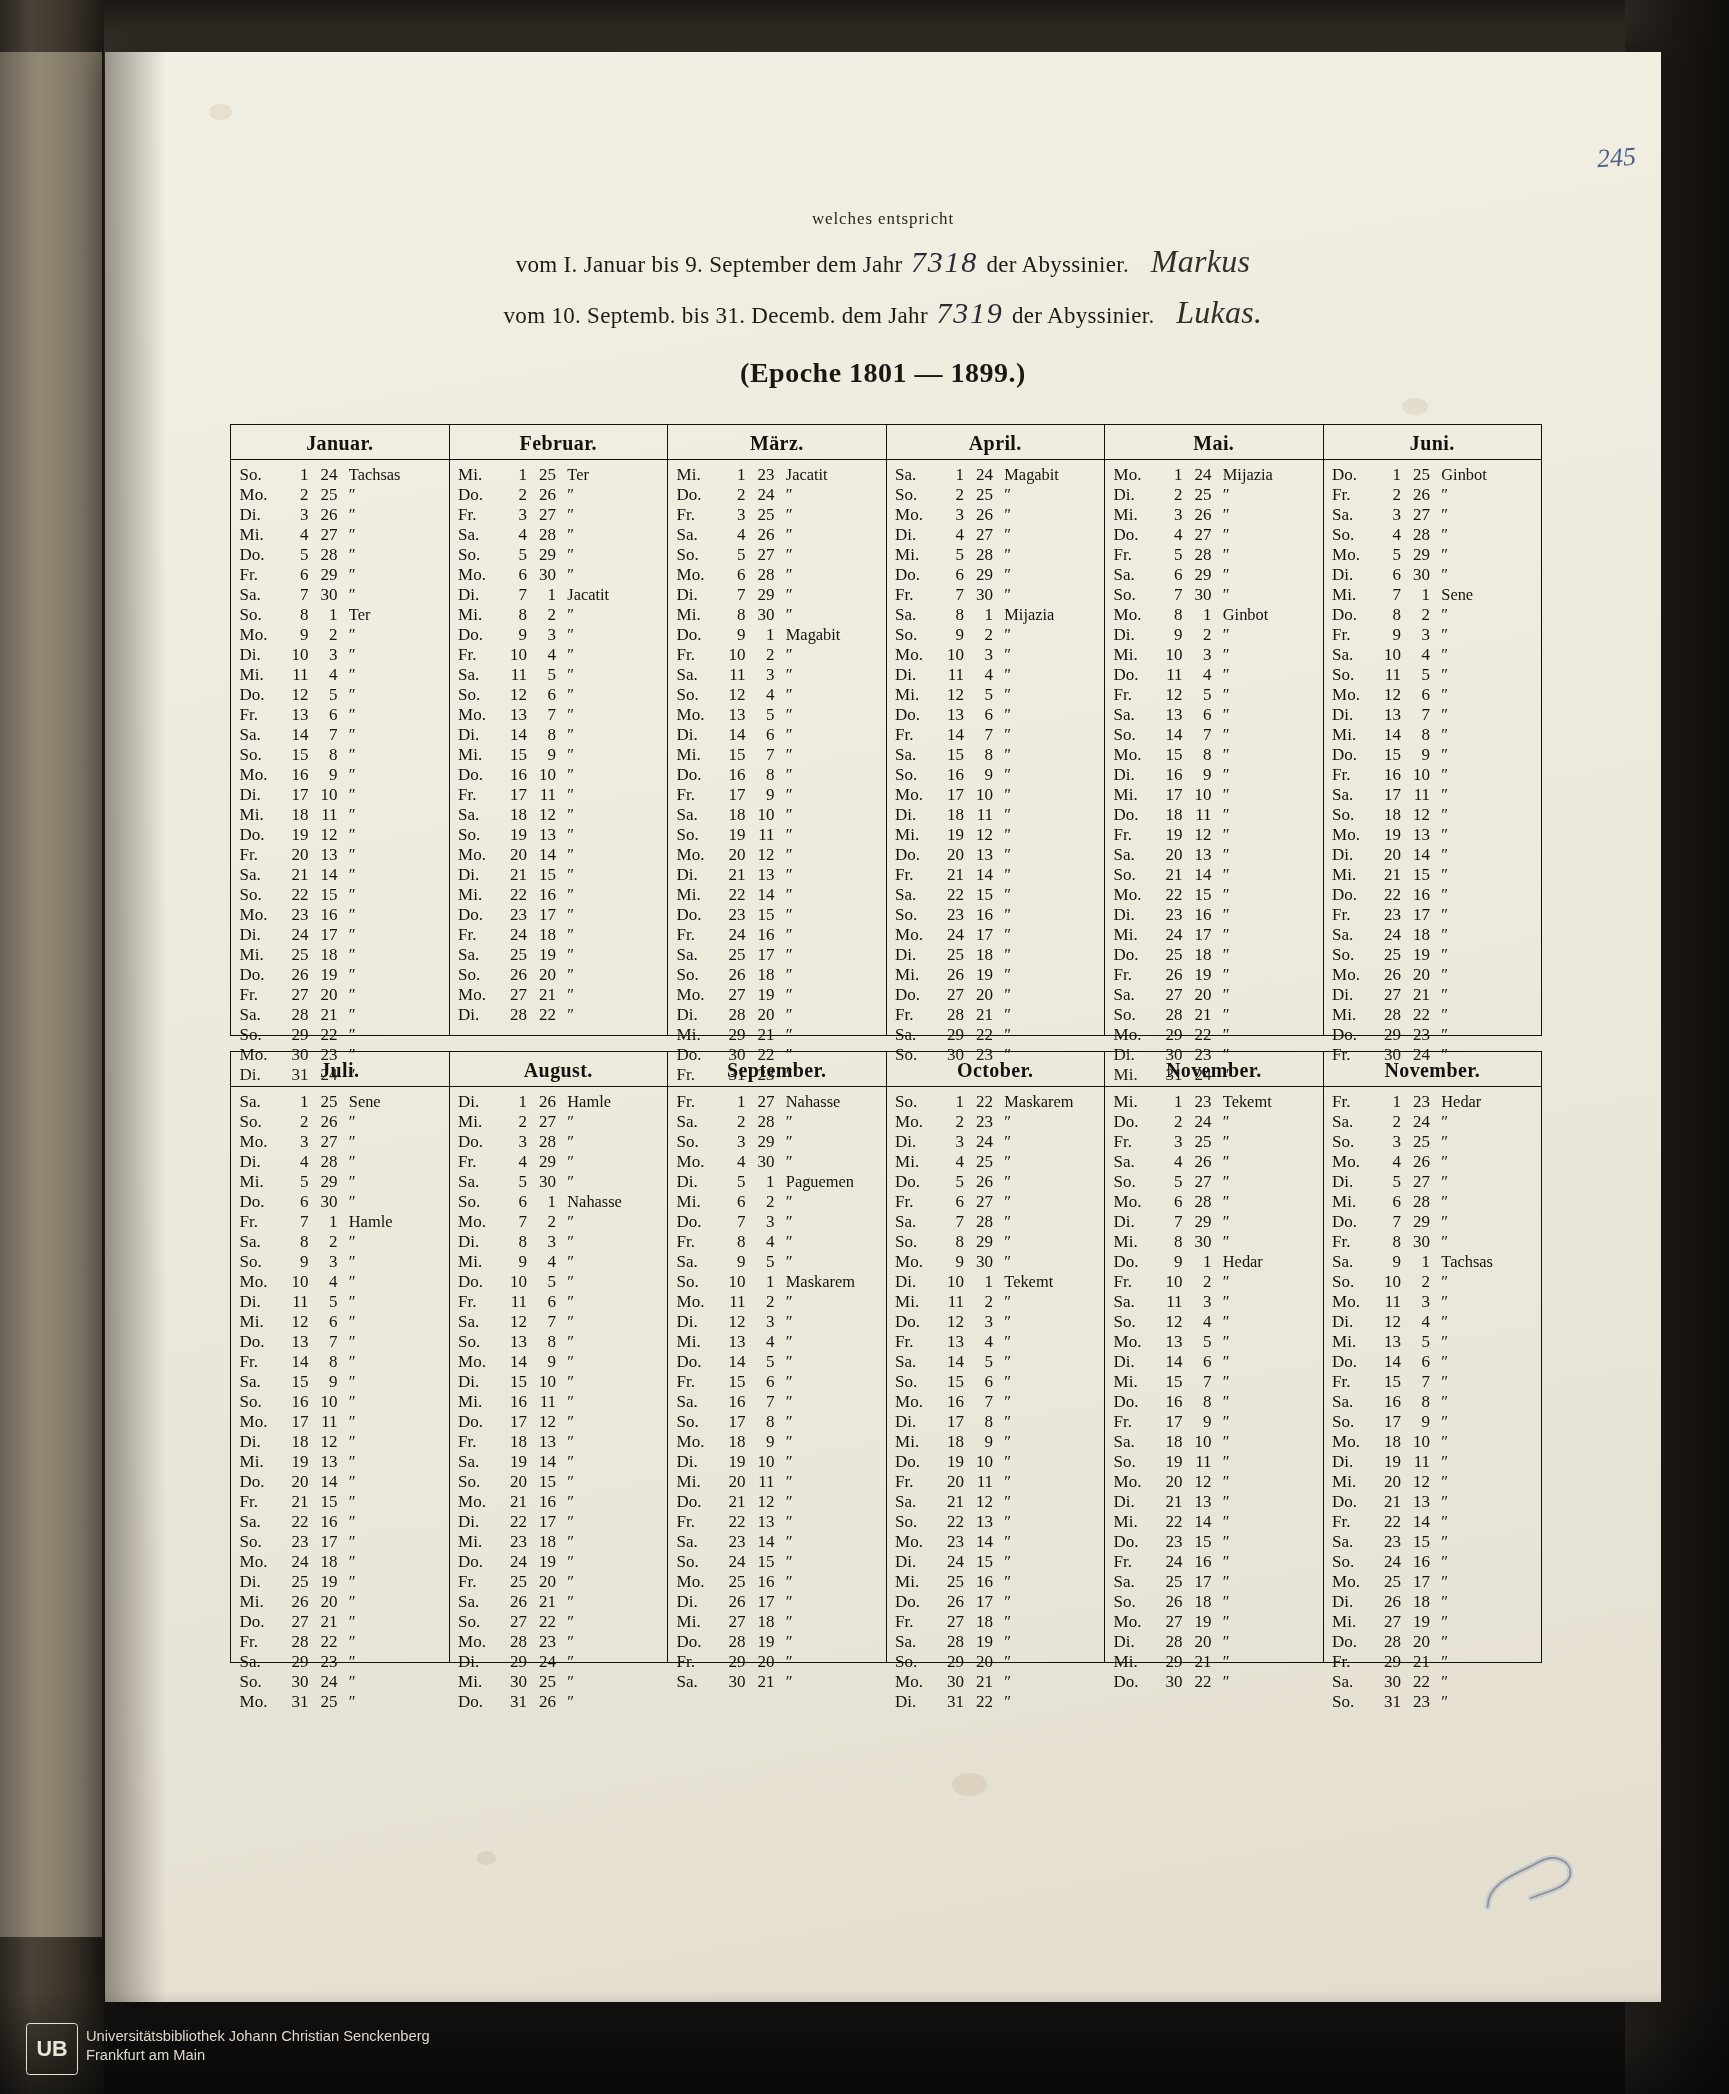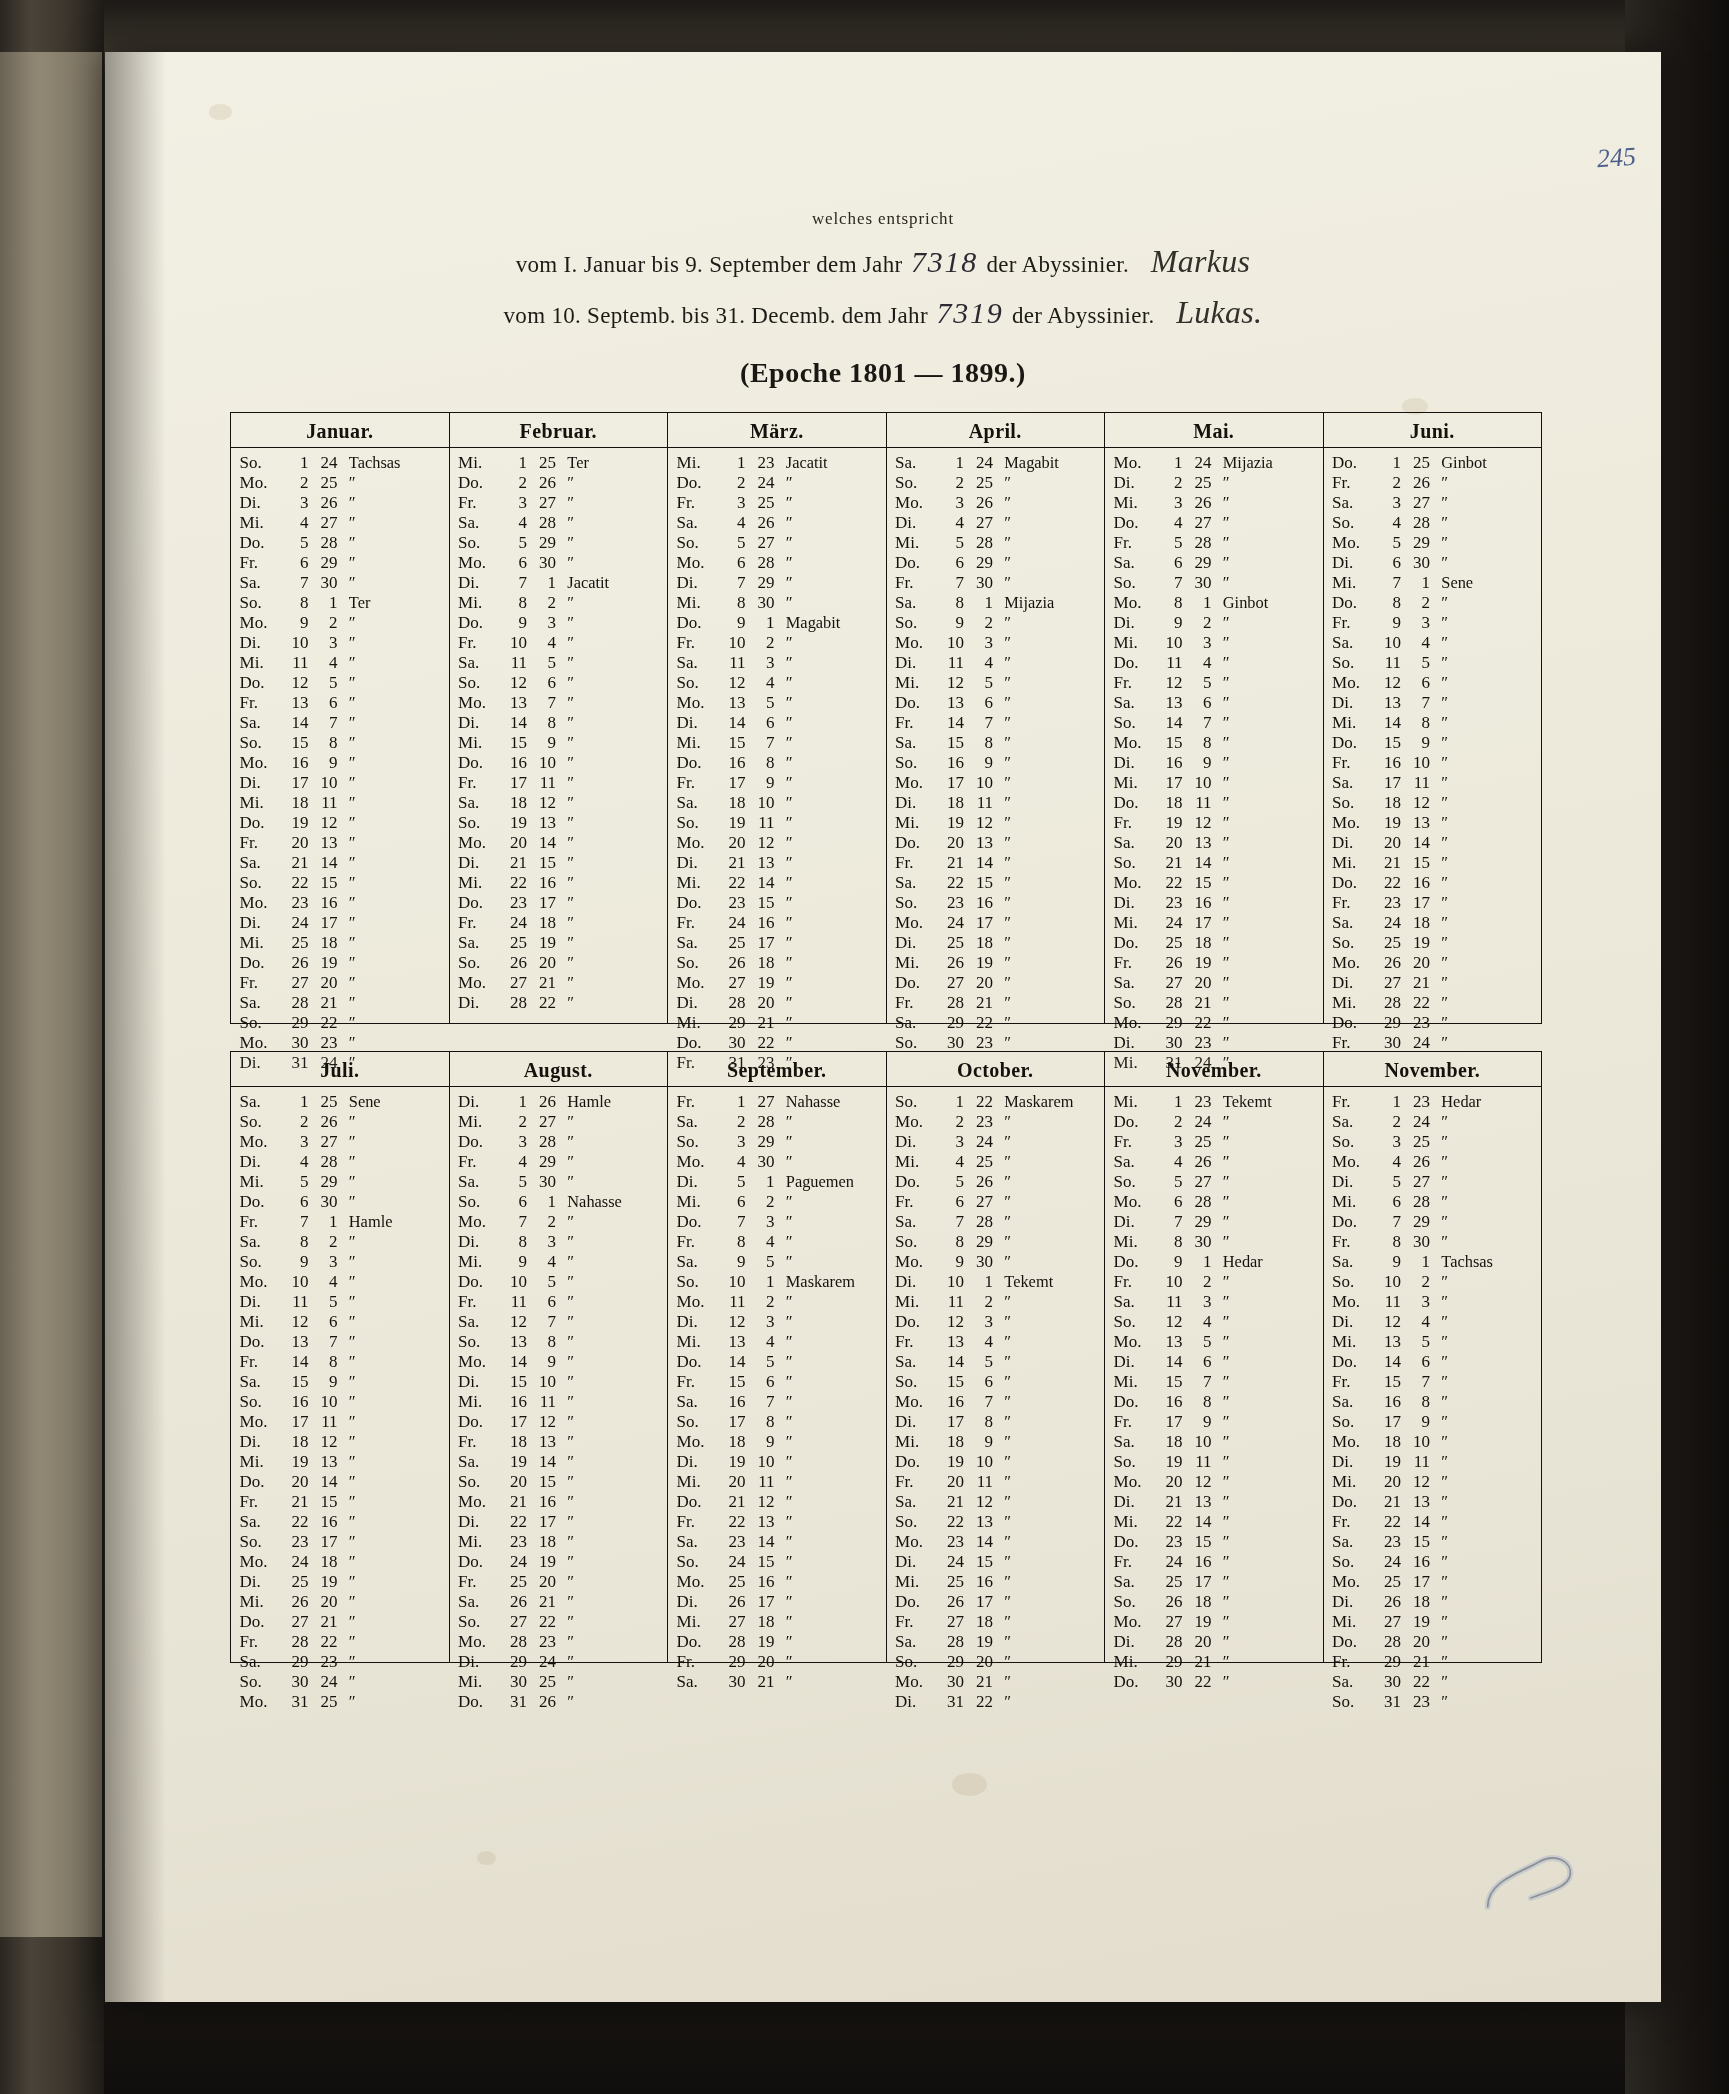--- a/index.html
+++ b/index.html
@@ -51,21 +51,21 @@
         letter-spacing:1.7px;padding:0 5.2px;}
   #subtitle{font-size:17px;color:#2b2721;margin-top:14px;letter-spacing:0.9px;}
   .line2{font-size:23px;color:#1e1b16;margin-top:14px;letter-spacing:0.3px;}
   .line2 .hand{font-style:italic;font-size:30px;letter-spacing:1.7px;padding:0 2.6px;color:#2d2a33;}
   .line2 .sig{font-style:italic;font-size:32px;color:#33302b;padding-left:15.6px;}
   #epoche{font-size:28px;font-weight:bold;margin-top:26px;letter-spacing:0.5px;color:#1b1813;}
 
   
   .cal-block{position:absolute;left:125px;width:1310px;border:1.4px solid #15120e;
         background:rgba(255,255,255,.05);}
-  #block1{top:360px;height:610px;}
+  #block1{top:372px;height:610px;}
   #block2{top:999px;height:610px;}
   .cols{display:flex;height:100%;}
   .mcol{flex:1 1 0;border-right:1px solid #15120e;padding:0;box-sizing:border-box;position:relative;}
   .mcol:last-child{border-right:none;}
   .mname{text-align:center;font-weight:bold;font-size:20px;padding:7px 0 4.3px 0;
         border-bottom:1px solid #15120e;color:#15120e;letter-spacing:0.4px;}
   .rows{padding:5.2px 0 0 0;}
   .row{display:flex;font-size:17px;line-height:20px;color:#15120e;white-space:nowrap;}
   .c-dw{width:40px;padding-left:8.6px;}
   .c-gd{width:29px;text-align:right;}
@@ -2384,14 +2384,21 @@
     </div>
   </div>
 
   <div id="page-shadow"></div>
 
   <svg id="clip" viewBox="0 0 120 90">
     <path d="M10 70 C 10 40, 50 30, 70 18 C 88 8, 108 18, 105 34 C 102 48, 80 52, 60 60" fill="none" stroke="#c9ccce" stroke-width="7" stroke-linecap="round"></path>
     <path d="M10 70 C 10 40, 50 30, 70 18 C 88 8, 108 18, 105 34 C 102 48, 80 52, 60 60" fill="none" stroke="#8c9094" stroke-width="2" stroke-linecap="round"></path>
   </svg>
 
+  <div id="footer">
+    <div id="ub-logo">UB</div>
+    <div id="ub-text">
+      <div>Universitätsbibliothek Johann Christian Senckenberg</div>
+      <div>Frankfurt am Main</div>
+    </div>
+  </div>
 </div>
 
 
 </body></html>

